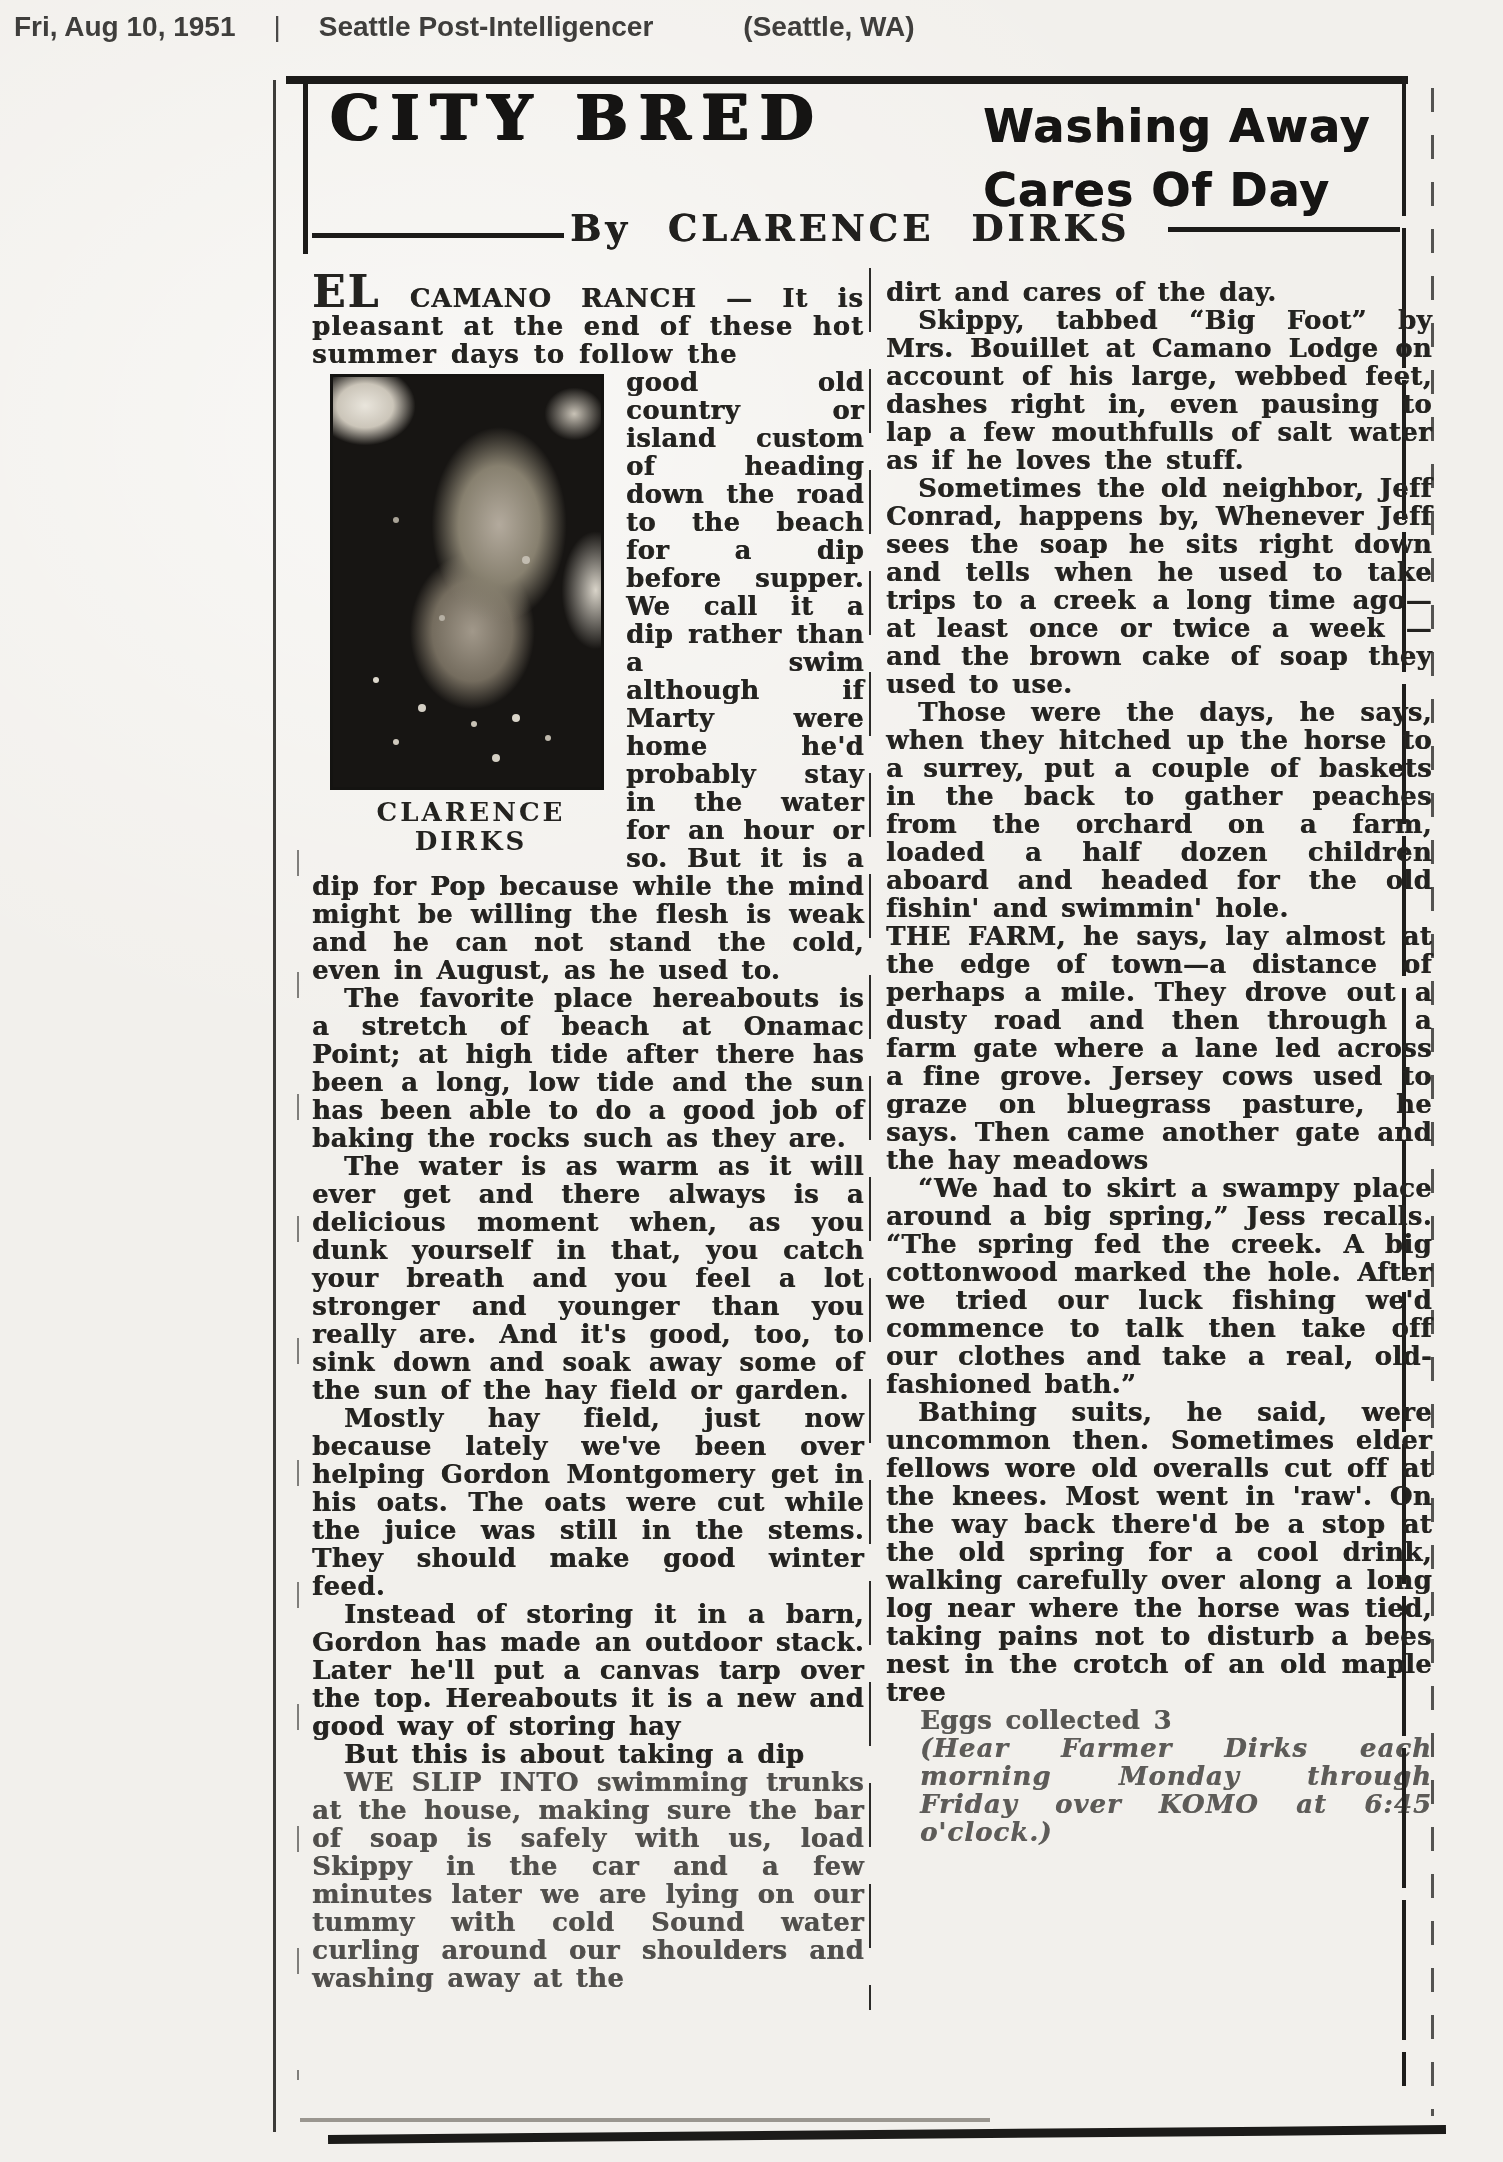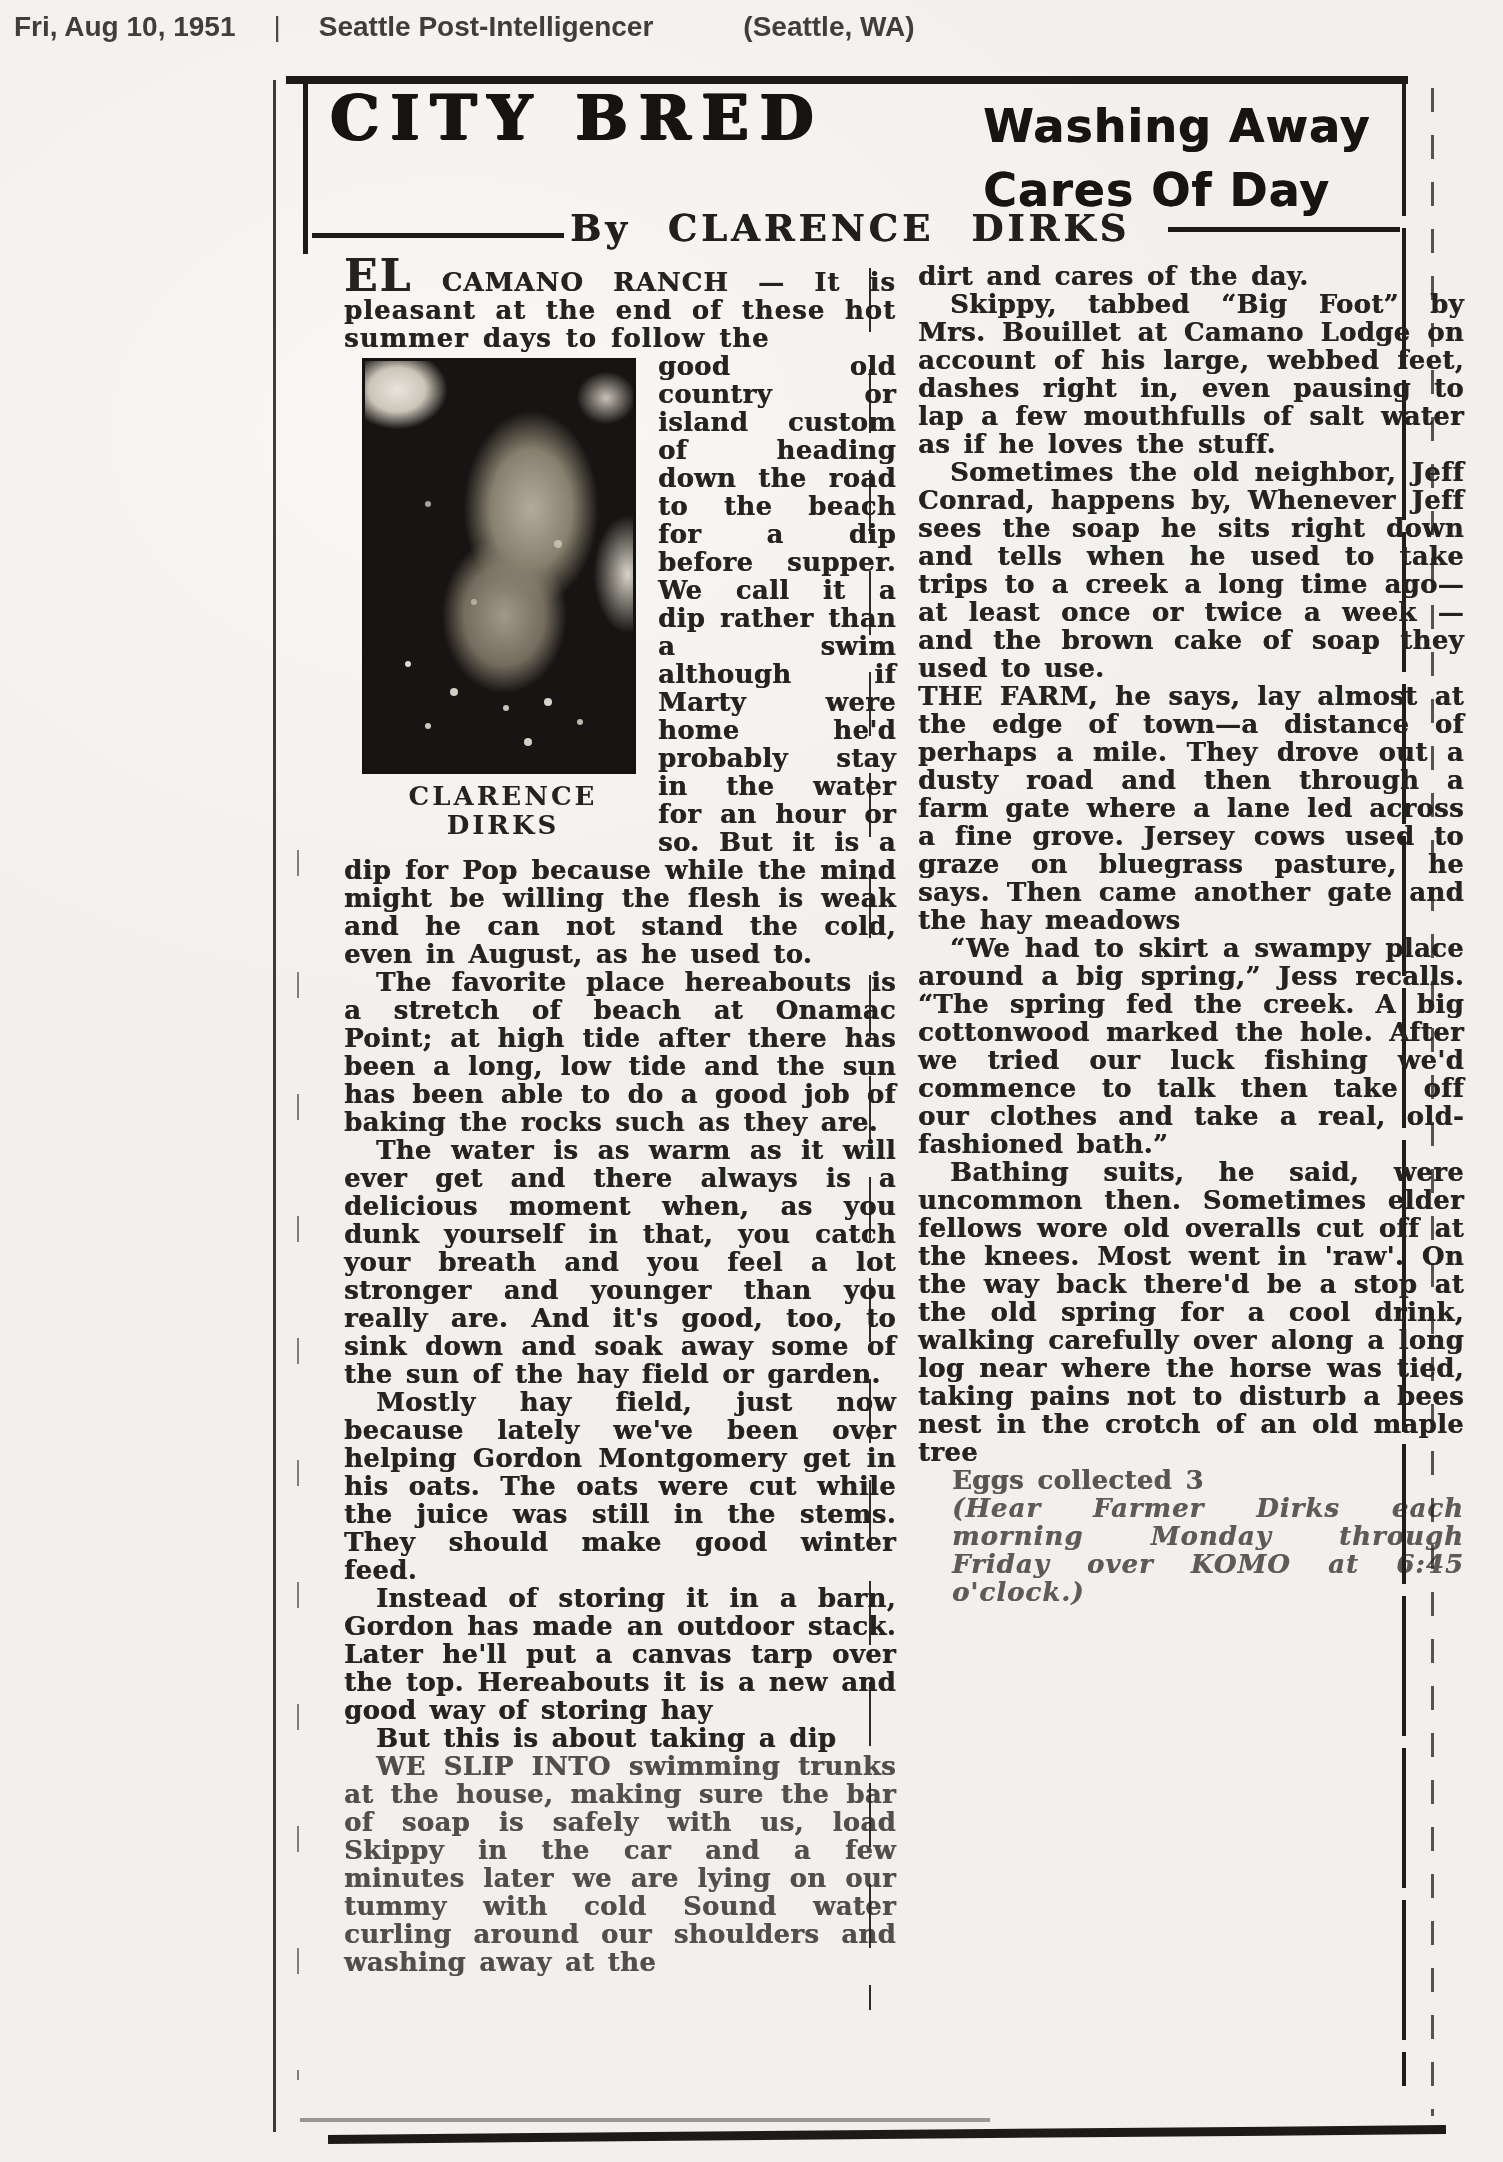--- a/index.html
+++ b/index.html
@@ -64,25 +64,24 @@
     text-shadow:.6px 0 0 #161514;
   }
   .byline{
     position:absolute;left:570px;top:206px;width:600px;
     font-weight:bold;font-size:37px;letter-spacing:4px;word-spacing:20px;
     color:#21201e;white-space:nowrap;
     text-shadow:.5px 0 0 #21201e;
   }
   
   .col{
-    position:absolute;top:262px;
+    position:absolute;top:278px;
     font-size:26px;line-height:28px;font-weight:bold;
     text-align:justify;letter-spacing:.3px;word-spacing:4px;
     color:#242320;
-    margin-left:32px;
   }
   .col p{margin:0;text-shadow:.4px 0 0 rgba(36,35,32,.8);}
   .col-left{left:312px;width:552px;}
   .col-right{left:886px;width:546px;}
   .col p.ind{text-indent:32px;}
   .lead-in{font-size:44px;line-height:28px;letter-spacing:2px;}
   .opening-line{letter-spacing:1px;}
   
   .photo-block{float:left;width:282px;margin:6px 14px 4px 0;padding-left:18px;}
   .photo{
@@ -165,20 +164,21 @@
     <p class="ind gap-sm">Mostly hay field, just now because lately we've been over helping Gordon Montgomery get in his oats. The oats were cut while the juice was still in the stems. They should make good winter feed.</p>
     <p class="ind">Instead of storing it in a barn, Gordon has made an outdoor stack. Later he'll put a canvas tarp over the top. Hereabouts it is a new and good way of storing hay</p>
     <p class="ind gap-sm">But this is about taking a dip</p>
     <p class="ind gap-md faded">WE SLIP INTO swimming trunks at the house, making sure the bar of soap is safely with us, load Skippy in the car and a few minutes later we are lying on our tummy with cold Sound water curling around our shoulders and washing away at the</p>
   </div>
 
   <div class="col col-right">
     <p>dirt and cares of the day.</p>
     <p class="ind">Skippy, tabbed “Big Foot” by Mrs. Bouillet at Camano Lodge on account of his large, webbed feet, dashes right in, even pausing to lap a few mouthfulls of salt water as if he loves the stuff.</p>
     <p class="ind">Sometimes the old neighbor, Jeff Conrad, happens by, Whenever Jeff sees the soap he sits right down and tells when he used to take trips to a creek a long time ago—at least once or twice a week — and the brown cake of soap they used to use.</p>
+    <p class="ind">Those were the days, he says, when they hitched up the horse to a surrey, put a couple of baskets in the back to gather peaches from the orchard on a farm, loaded a half dozen children aboard and headed for the old fishin' and swimmin' hole.</p>
     <p class="gap-md">THE FARM, he says, lay almost at the edge of town—a distance of perhaps a mile. They drove out a dusty road and then through a farm gate where a lane led across a fine grove. Jersey cows used to graze on bluegrass pasture, he says. Then came another gate and the hay meadows</p>
     <p class="ind gap-sm">“We had to skirt a swampy place around a big spring,” Jess recalls. “The spring fed the creek. A big cottonwood marked the hole. After we tried our luck fishing we'd commence to talk then take off our clothes and take a real, old-fashioned bath.”</p>
     <p class="ind gap-sm">Bathing suits, he said, were uncommon then. Sometimes elder fellows wore old overalls cut off at the knees. Most went in 'raw'. On the way back there'd be a stop at the old spring for a cool drink, walking carefully over along a long log near where the horse was tied, taking pains not to disturb a bees nest in the crotch of an old maple tree</p>
     <p class="eggs">Eggs collected  3</p>
     <p class="radio">(Hear Farmer Dirks each morning Monday through Friday over KOMO at 6:45 o'clock.)</p>
   </div>
 
 </div>
 
 </body></html>

